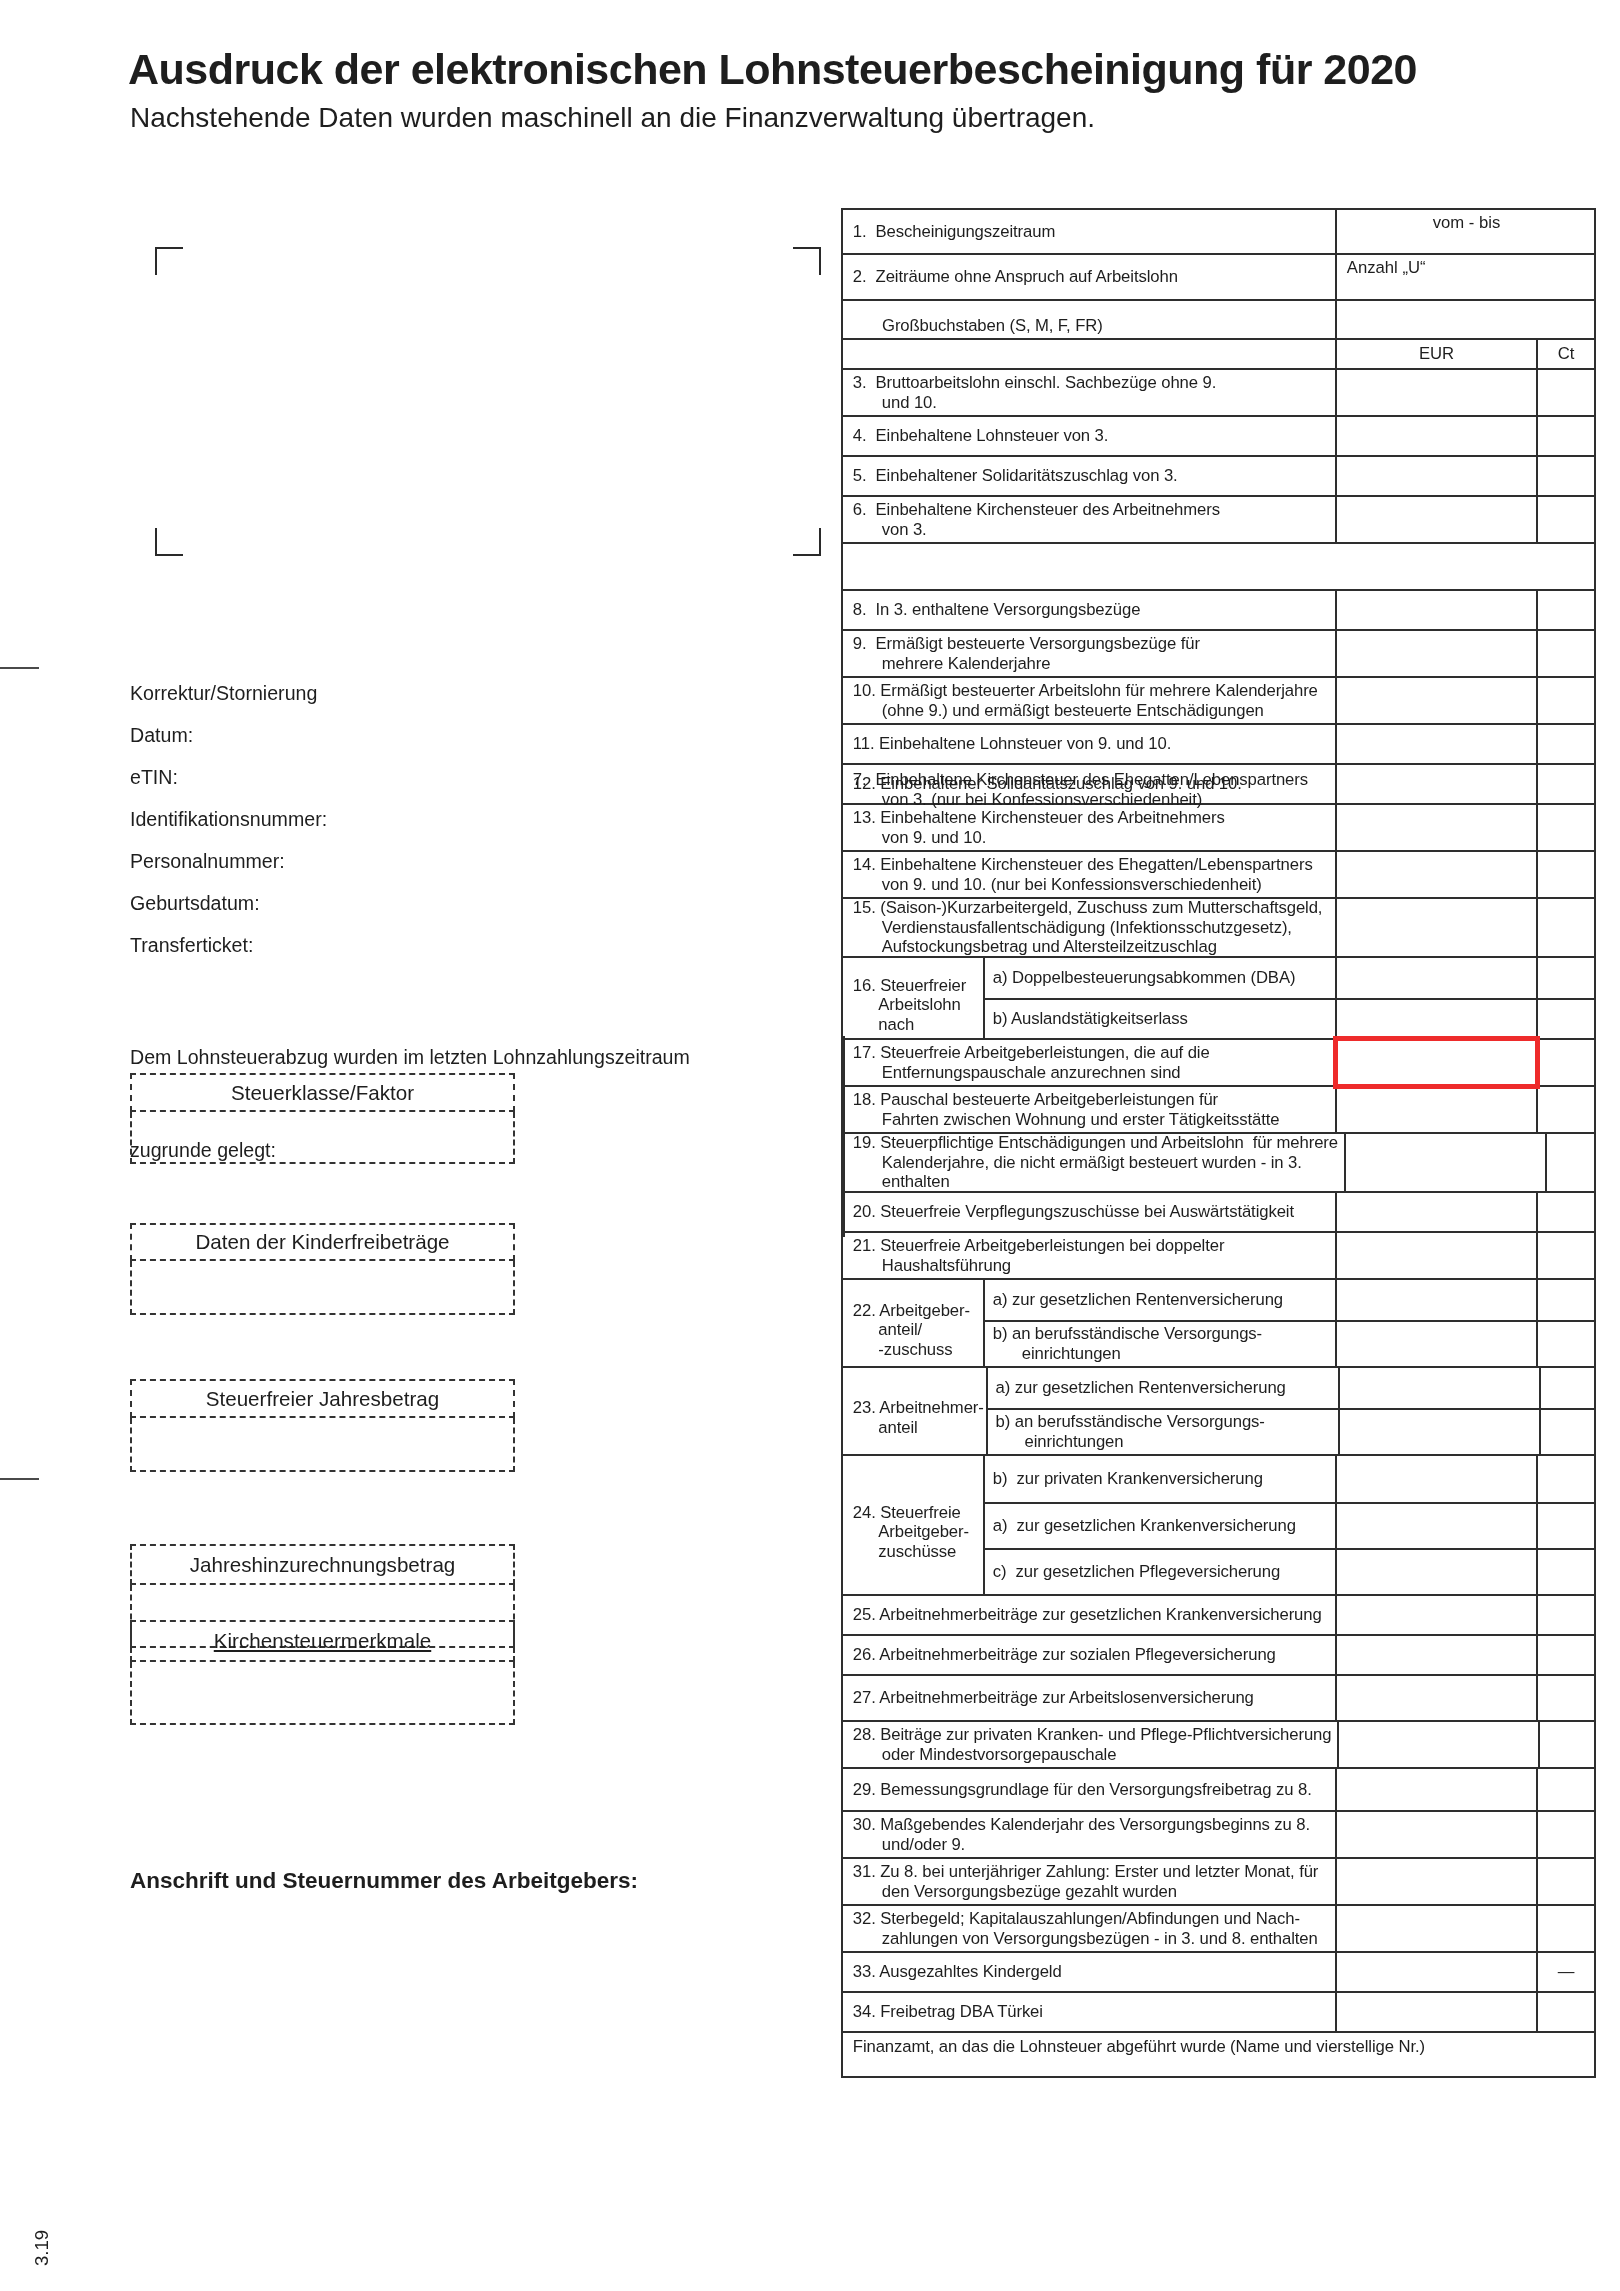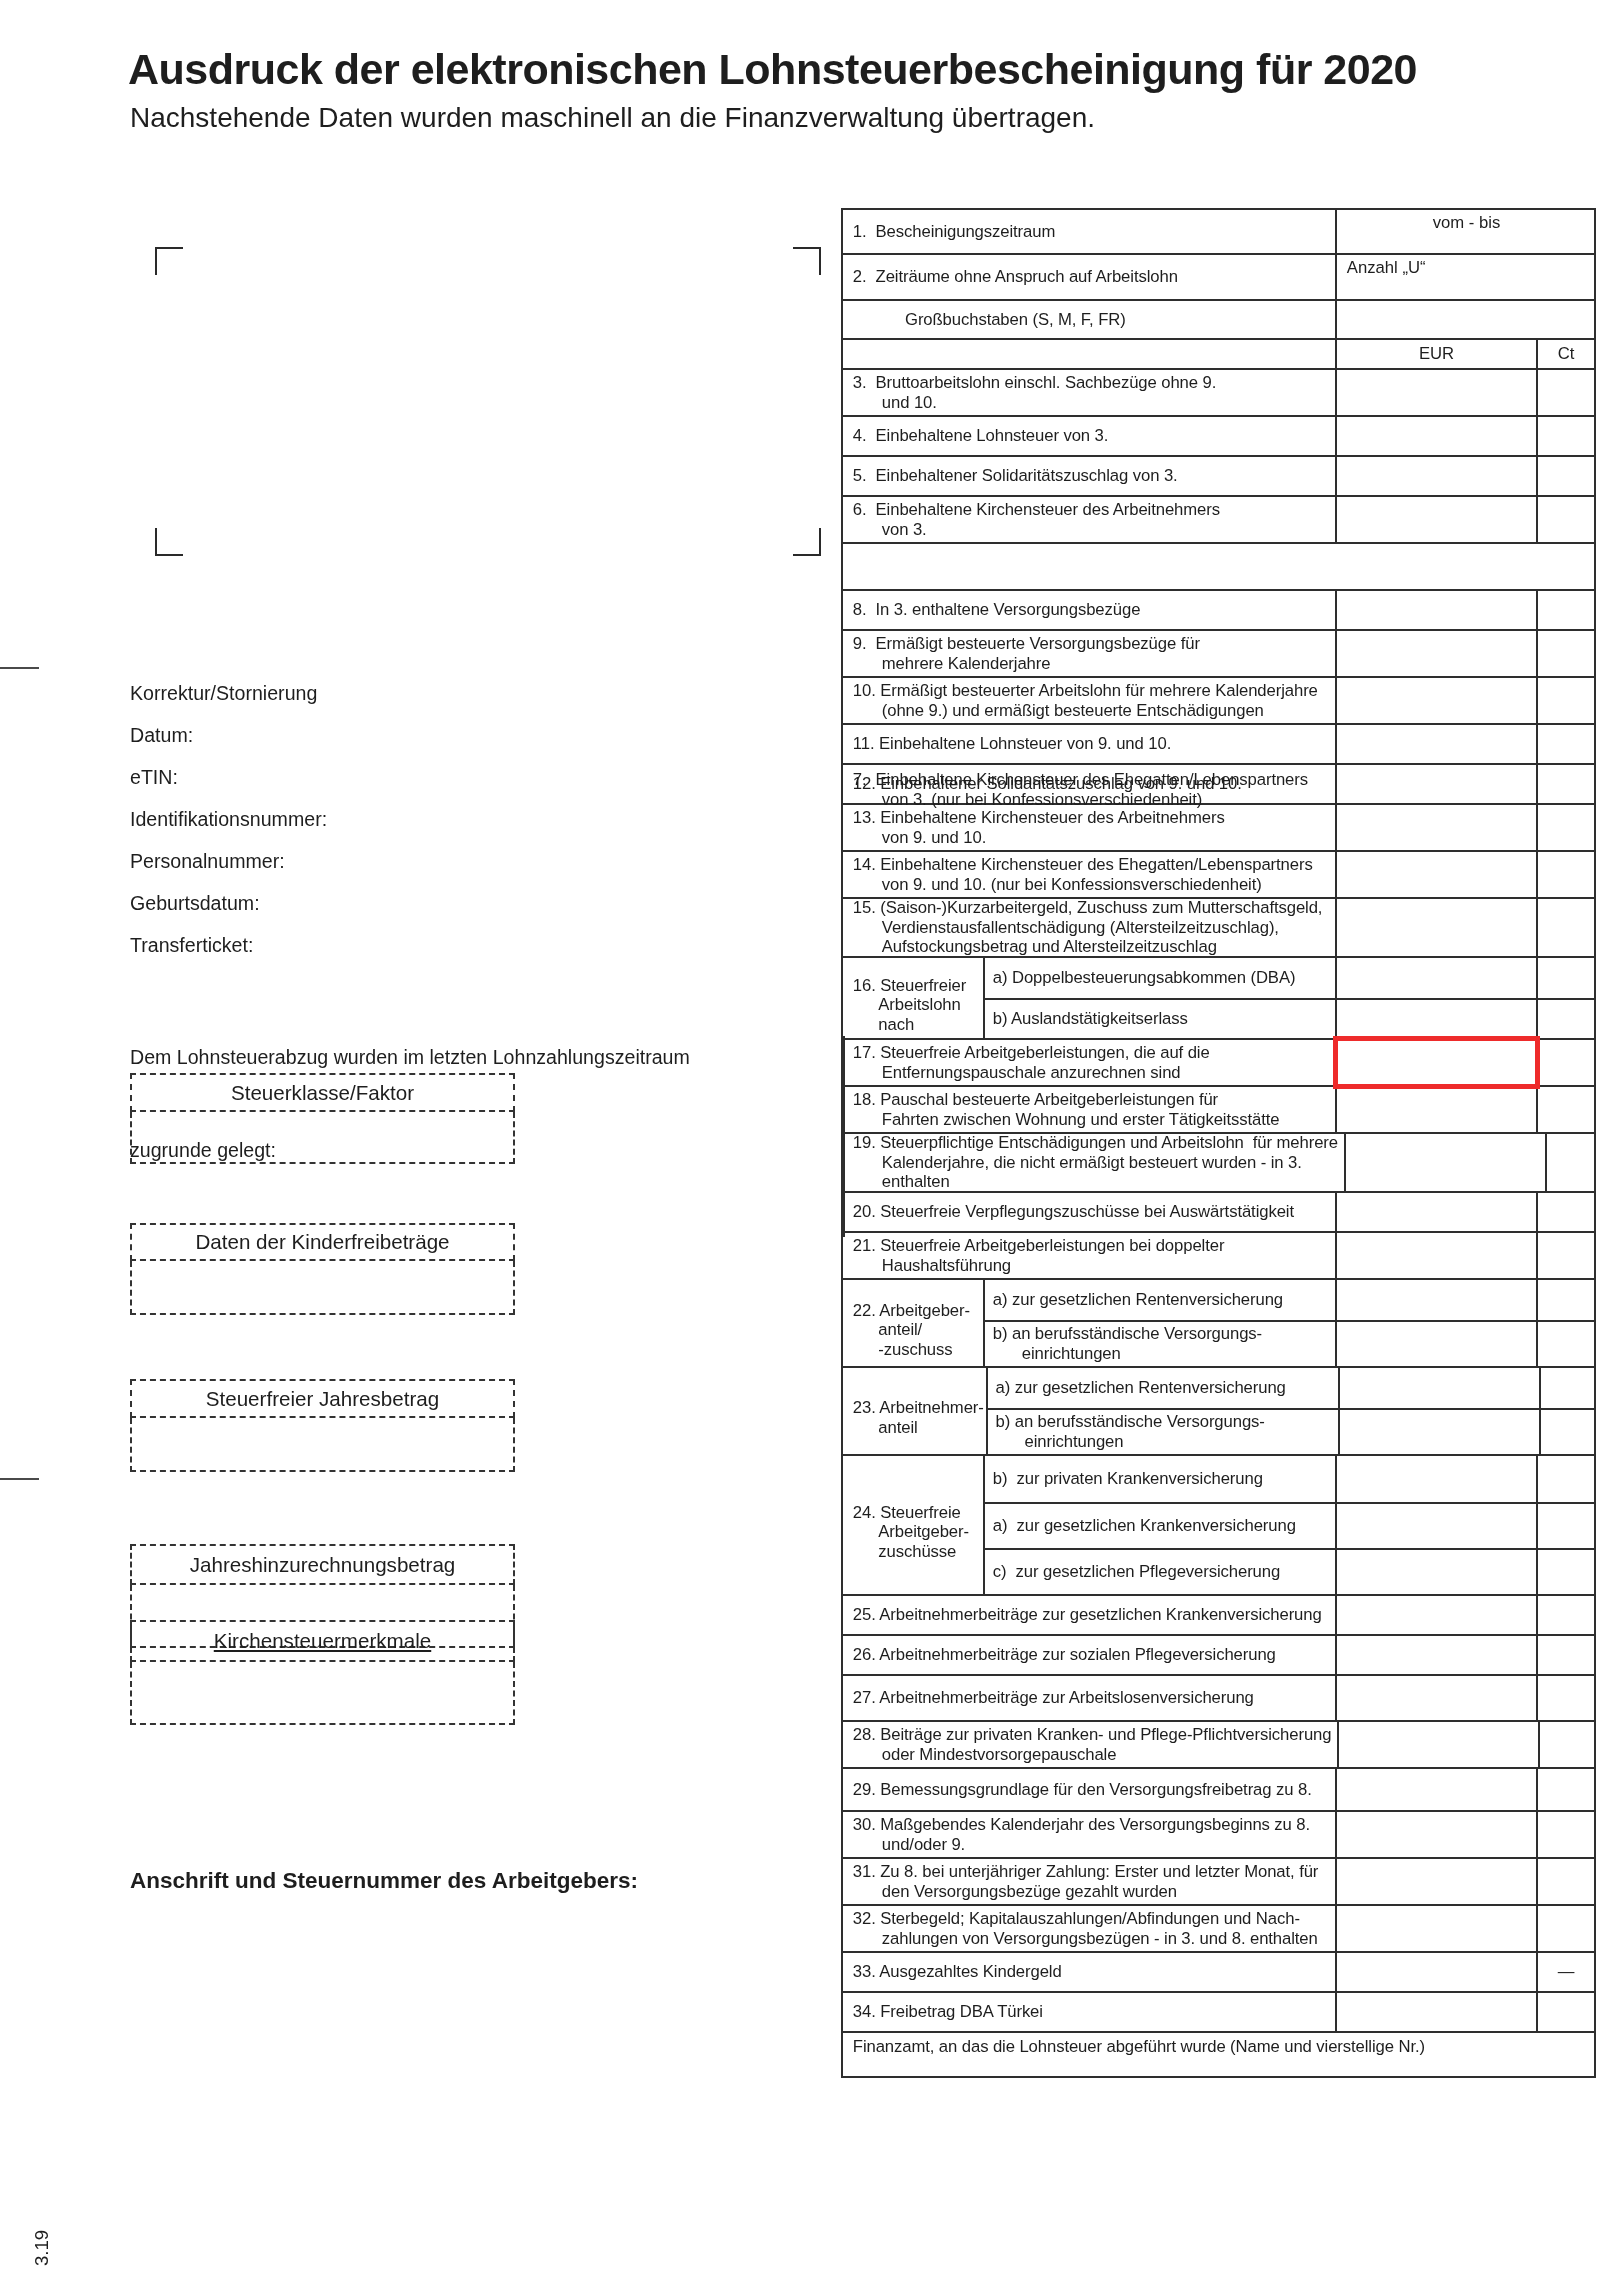--- a/index.html
+++ b/index.html
@@ -25,21 +25,21 @@
   .dbox{position:absolute;left:130px;width:385px;}
   .dbox .dlabel{border:2px dashed #333;text-align:center;font-size:20.6px;display:flex;align-items:center;justify-content:center;box-sizing:border-box;}
   .dbox .dvalue{border:2px dashed #333;border-top:none;box-sizing:border-box;}
   .employer{position:absolute;left:130px;top:1868px;font-size:22.5px;font-weight:bold;white-space:pre;}
   .vcode{position:absolute;left:31px;top:2266px;font-size:18.6px;transform:rotate(-90deg);transform-origin:0 0;white-space:pre;}
   
   .ttable{position:absolute;left:841px;top:208px;width:755px;border:2.9px solid #2e2e2e;box-sizing:border-box;background:#fff;}
   .trow{display:flex;box-sizing:border-box;}
   .trow + .trow{border-top:2px solid #2e2e2e;}
   .c-label{flex:0 0 492px;box-sizing:border-box;padding:2px 5.9px 2px 9.8px;display:flex;flex-direction:column;justify-content:center;}
-  .c-label.ind{padding-left:62px;}
+  .c-label.ind{padding-left:39px;justify-content:flex-end;}
   .c-eur{flex:0 0 201px;border-left:2px solid #2e2e2e;box-sizing:border-box;position:relative;}
   .c-ct{flex:1;border-left:2px solid #2e2e2e;box-sizing:border-box;display:flex;align-items:center;justify-content:center;font-size:16.7px;}
   .c-span{flex:1;border-left:2px solid #2e2e2e;box-sizing:border-box;font-size:16.7px;padding:2.9px 7.8px 0 9.8px;}
   .c-span.ctr{text-align:center;}
   .c-foot{flex:1;box-sizing:border-box;font-size:16.7px;padding:3.9px 7.8px 0 9.8px;}
   .hdrtxt{display:flex;align-items:center;justify-content:center;font-size:16.7px;}
   .lline{font-size:16.7px;line-height:19.6px;letter-spacing:-0.1px;white-space:pre;}
   .lline + .lline{padding-left:29px;}
   .g-num{flex:0 0 140px;box-sizing:border-box;padding:2px 2px 2px 9.8px;display:flex;flex-direction:column;justify-content:center;margin-top:14px;}
   .g-num .lline + .lline{padding-left:25.5px;}
@@ -212,21 +212,21 @@
       <div class="c-label">
         <div class="lline">14. Einbehaltene Kirchensteuer des Ehegatten/Lebenspartners</div>
         <div class="lline">von 9. und 10. (nur bei Konfessionsverschiedenheit)</div>
       </div>
       <div class="c-eur"></div>
       <div class="c-ct"></div>
     </div>
     <div class="trow" style="height: 59px;">
       <div class="c-label">
         <div class="lline">15. (Saison-)Kurzarbeitergeld, Zuschuss zum Mutterschaftsgeld,</div>
-        <div class="lline">Verdienstausfallentschädigung (Altersteilzeitzuschlag),</div>
+        <div class="lline">Verdienstausfallentschädigung (Infektionsschutzgesetz),</div>
         <div class="lline">Aufstockungsbetrag und Altersteilzeitzuschlag</div>
       </div>
       <div class="c-eur"></div>
       <div class="c-ct"></div>
     </div>
     <div class="trow">
       <div class="g-num">
         <div class="lline">16. Steuerfreier</div>
         <div class="lline">Arbeitslohn</div>
         <div class="lline">nach</div>

